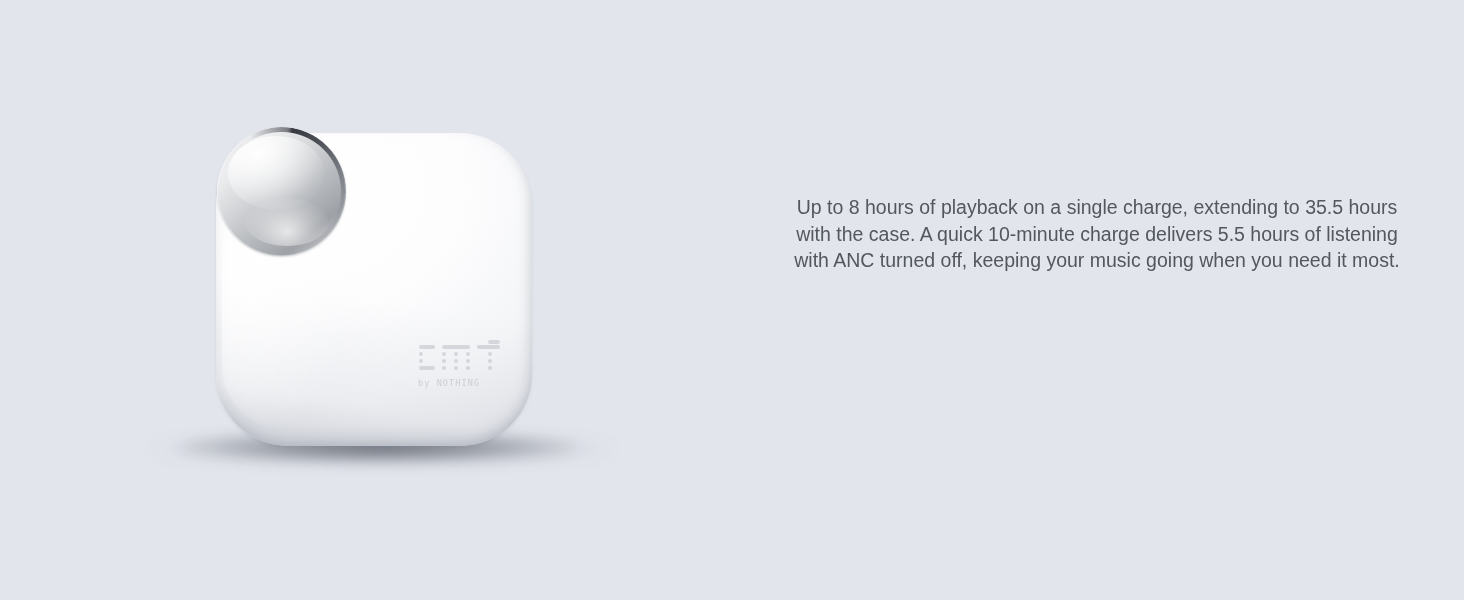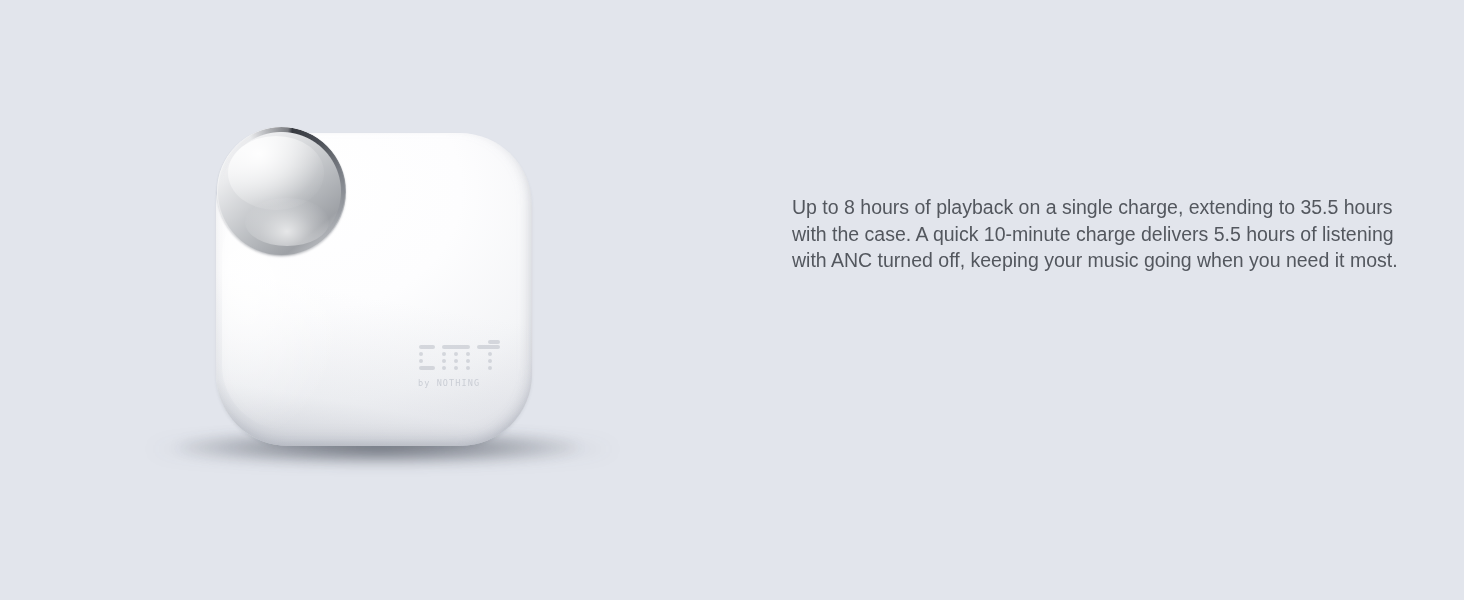--- a/index.html
+++ b/index.html
@@ -221,20 +221,21 @@
   }
   .body-copy {
     margin: 0;
     padding-top: 28px;
     font-family: "Liberation Sans", sans-serif;
     font-size: 19.5px;
     font-weight: 400;
     line-height: 26.5px;
     color: #53575e;
     max-width: 610px;
+    text-align: center;
   }
 </style>
 </head>
 <body>
 
 <div class="banner">
 
   <div class="product-stage">
 
     <div class="product-shadow wide"></div>

